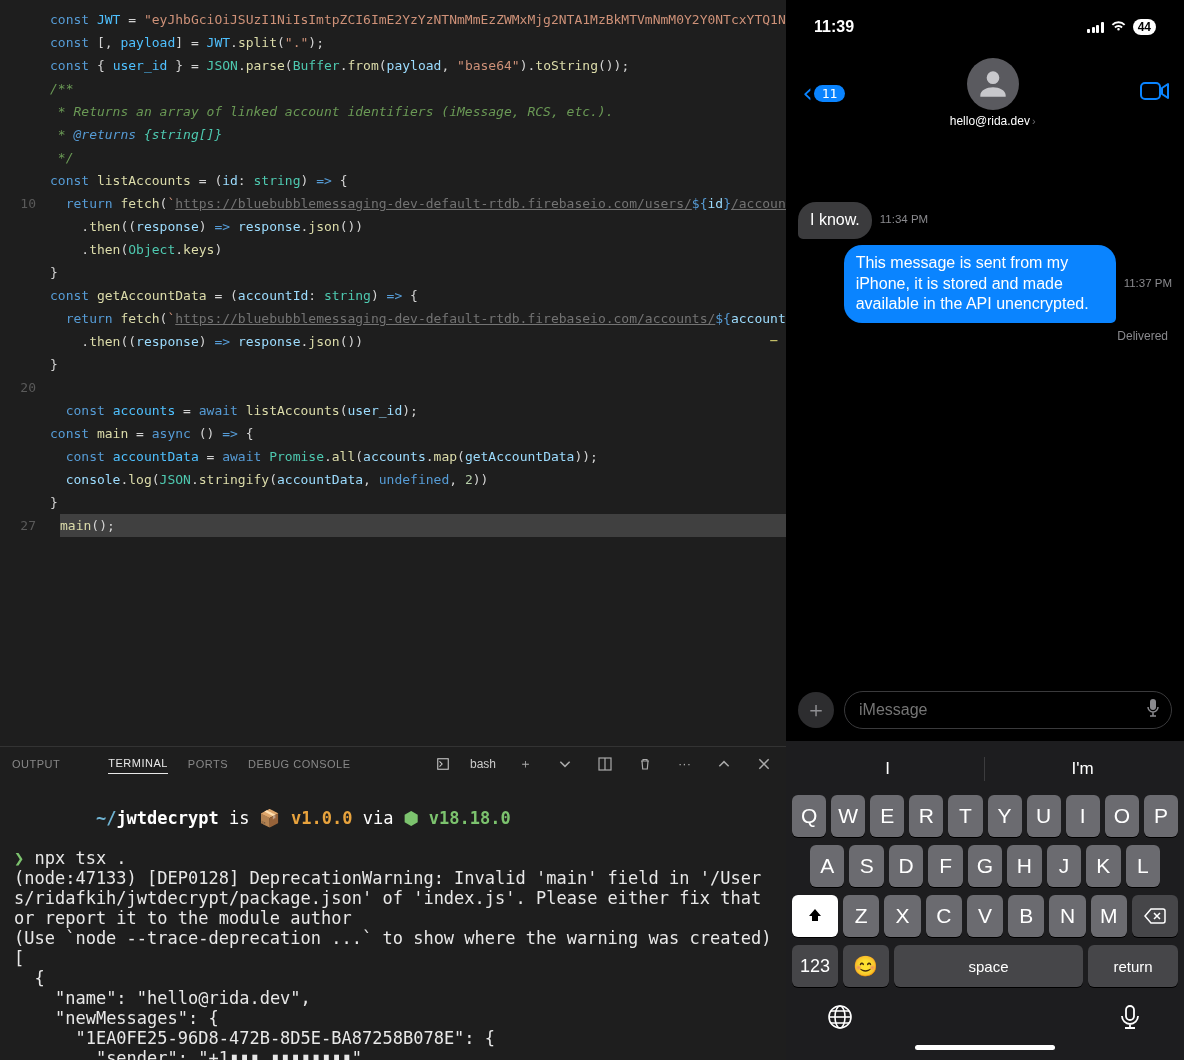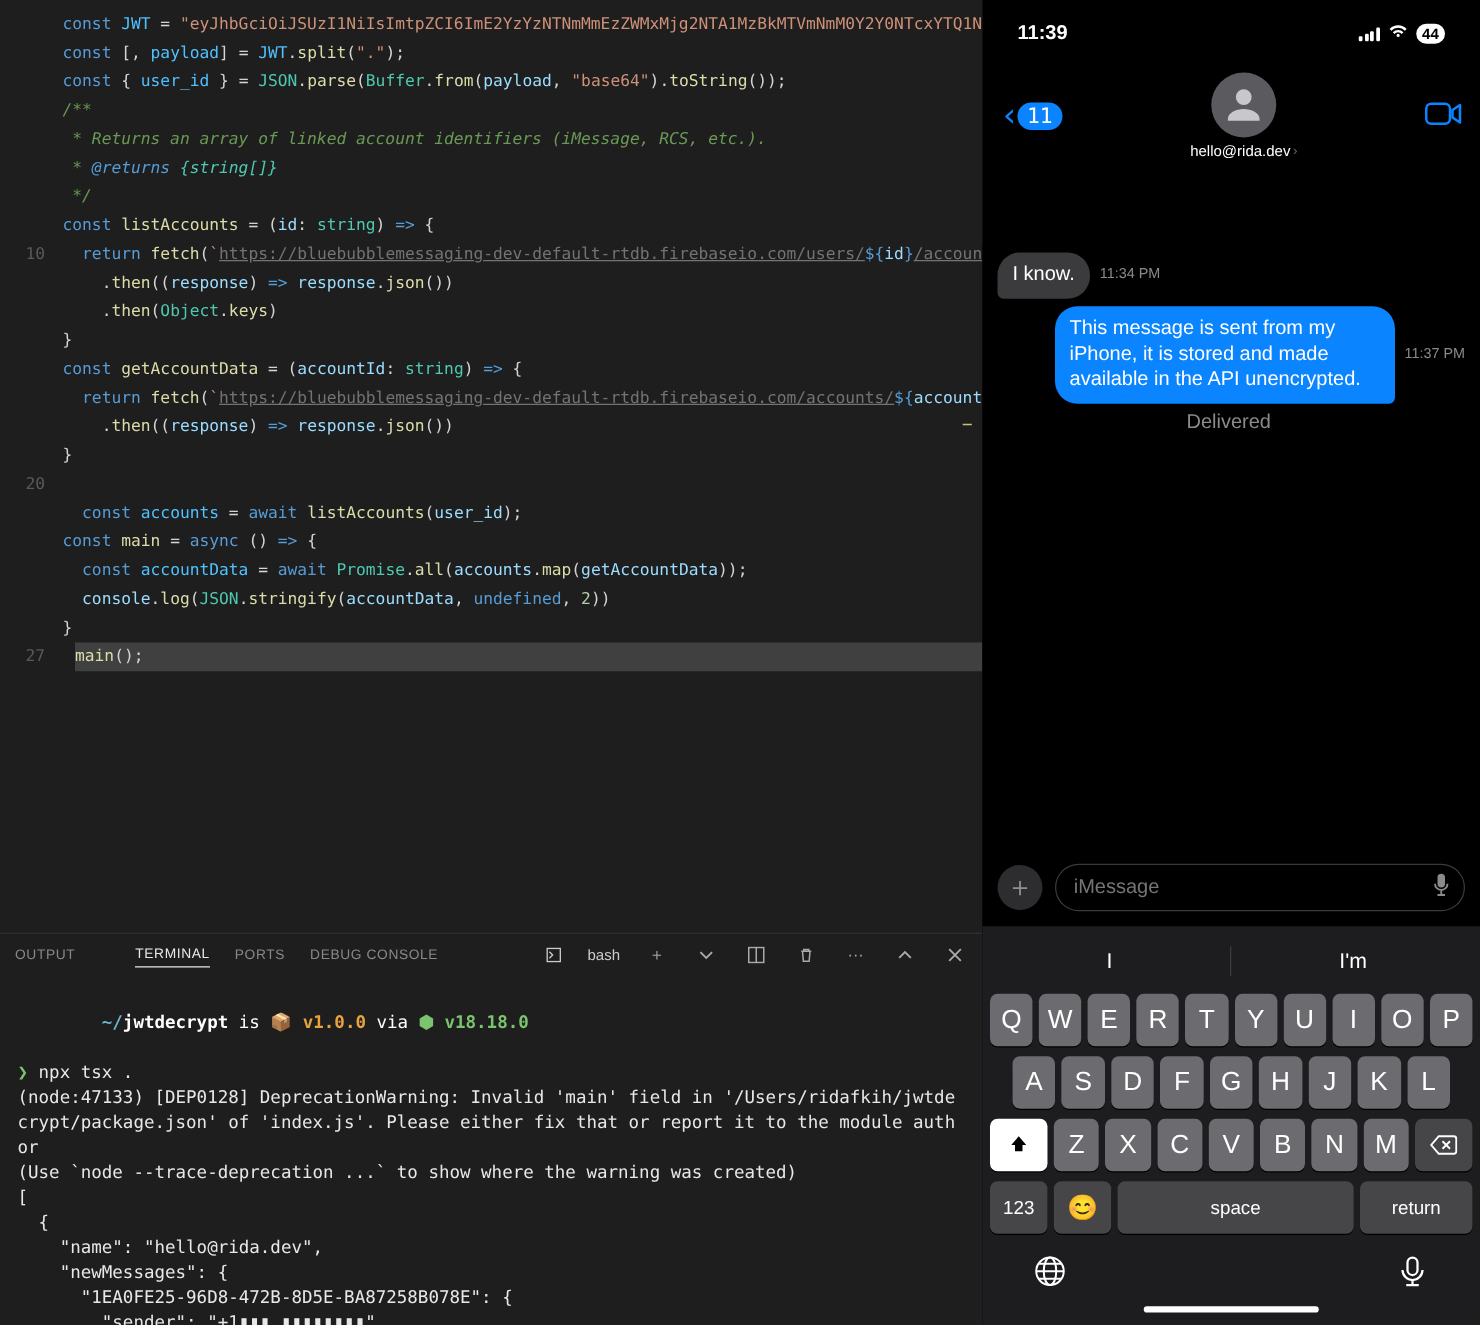--- a/index.html
+++ b/index.html
@@ -30,21 +30,21 @@
   .minus { position:absolute; right:8px; top:332px; color:#c9c46a; font-size:14px; }
 
   .panel-tabs { display:flex; align-items:center; height:34px; border-top:1px solid #333; padding:0 12px; font-family:-apple-system,sans-serif; font-size:11px; color:#888; gap:20px; }
   .panel-tabs .tab { padding:4px 0; cursor:pointer; letter-spacing:0.5px; }
   .panel-tabs .tab.active { color:#e8e8e8; border-bottom:1px solid #e8e8e8;margin-left:28px; }
   .panel-tabs .spacer { flex:1; }
   .panel-tabs .ctrl { color:#aaa; font-size:13px; padding:0 3px; cursor:pointer; display:flex; align-items:center; gap:4px; }
   .panel-tabs svg { width:14px; height:14px; }
   .shell-badge { display:flex; align-items:center; gap:20px; font-size:12px; color:#ccc; }
 
-  .terminal { flex-shrink:0; height:280px; background:#1e1e1e; padding:8px 14px; font-size:14px; line-height:20px; overflow:hidden; }
+  .terminal { flex-shrink:0; height:280px; background:#1e1e1e; padding:8px 14px; font-size:17px; line-height:20px; overflow:hidden; }
   .term-line { white-space:pre-wrap; word-break:break-all; }
   .t-path { color:#6fb3d2; font-weight:bold; }
   .t-proj { color:#ffffff; font-weight:bold; }
   .t-dim { color:#ffffff; }
   .t-box { color:#e8a33d; }
   .t-ver { color:#e8a33d; font-weight:bold; }
   .t-via { color:#ffffff; }
   .t-node { color:#7cc36e; font-weight:bold; }
   .t-prompt { color:#7cc36e; font-weight:bold; }
   .t-out { color:#e8e8e8; }
@@ -56,54 +56,54 @@
   .status-right { display:flex; align-items:center; gap:6px; }
   .battery-pill { background:#fff; color:#000; border-radius:8px; padding:1px 5px; font-size:12px; font-weight:700; }
   .sig-bars { display:flex; align-items:flex-end; gap:1.5px; height:11px; }
   .sig-bars span { width:3px; background:#fff; border-radius:1px; }
   .sig-bars span:nth-child(1){height:4px}.sig-bars span:nth-child(2){height:6px}.sig-bars span:nth-child(3){height:8px}.sig-bars span:nth-child(4){height:11px}
   .wifi-ic svg { width:17px; height:17px; }
 
   .convo-header { display:flex; align-items:center; justify-content:space-between; padding:6px 14px 10px; margin-top:6px; }
   .back-btn { display:flex; align-items:center; color:#0a84ff; font-size:17px; }
   .back-chv { font-size:26px; line-height:1; margin-right:-2px; }
-  .badge-count { background:#0a84ff; color:#fff; border-radius:14px; padding:1px 8px; font-size:17px; font-weight:500; }
+  .badge-count { background:#0a84ff; color:#fff; border-radius:14px; padding:1px 8px; font-size:13px; font-weight:500; }
   .avatar-block { display:flex; flex-direction:column; align-items:center; gap:4px; }
   .avatar-circle { width:52px; height:52px; border-radius:50%; background:#5a5a5f; display:flex; align-items:center; justify-content:center; }
   .avatar-circle svg { width:38px; height:38px; fill:#c8c8cc; }
   .contact-name { color:#fff; font-family:-apple-system,sans-serif; font-size:12px; display:flex; align-items:center; gap:2px; }
   .contact-name .chv { color:#6a6a6e; font-size:11px; }
   .video-btn { color:#0a84ff; }
   .video-btn svg { width:30px; height:20px; }
 
   .messages { flex:1; padding:6px 12px; font-family:-apple-system,sans-serif; background:#000; }
   .msg-row { display:flex; align-items:flex-start; margin-bottom:6px; }
   .msg-row.in { justify-content:flex-start; }
   .msg-row.out { justify-content:flex-end; }
   .bubble { max-width:272px; padding:8px 12px; border-radius:18px; font-size:16px; line-height:1.3; }
   .bubble.in { background:#3b3b3d; color:#fff; border-bottom-left-radius:5px; }
   .bubble.out { background:#0a84ff; color:#fff; border-bottom-right-radius:5px; }
   .msg-time { color:#8a8a8e; font-size:11.5px; margin-left:8px; margin-bottom:2px; flex-shrink:0; align-self:center; }
-  .delivered { text-align:center; color:#8a8a8e; font-size:16px; padding-right:4px; margin-top:4px; }
+  .delivered { text-align:right; color:#8a8a8e; font-size:12px; padding-right:4px; margin-top:4px; }
 
   .input-bar { display:flex; align-items:center; gap:10px; padding:10px 12px 12px; background:#000; }
   .plus-btn { width:36px; height:36px; border-radius:50%; background:#2d2d2f; display:flex; align-items:center; justify-content:center; color:#8f8f93; font-size:22px; }
   .msg-input { flex:1; height:38px; border-radius:19px; border:1px solid #3a3a3c; background:#000; display:flex; align-items:center; padding:0 10px 0 14px; }
   .msg-input input { flex:1; background:none; border:none; outline:none; color:#8a8a8e; font-size:16px; font-family:-apple-system,sans-serif; }
   .mic-sm { color:#8a8a8e; }
   .mic-sm svg { width:16px; height:20px; }
 
   .keyboard { background:#1d1d1f; padding:6px 4px 8px; }
   .predict-row { display:flex; height:44px; }
   .predict-row .p { flex:1; display:flex; align-items:center; justify-content:center; color:#fff; font-family:-apple-system,sans-serif; font-size:17px; position:relative; }
   .predict-row .p:not(:last-child)::after { content:""; position:absolute; right:0; top:10px; bottom:10px; width:1px; background:#3c3c3e; }
   .key-row { display:flex; gap:5px; padding:4px 2px; justify-content:center; }
   .key { flex:1; height:42px; background:#6b6b70; border-radius:6px; display:flex; align-items:center; justify-content:center; color:#fff; font-family:-apple-system,sans-serif; font-size:21px; box-shadow:0 1px 0 #000; cursor:pointer; }
   .key.dark { background:#464649; }
-  .key.special { font-size:15px; }
+  .key.special { font-size:18px; }
   .key.shift { flex:0 0 46px; background:#fff; color:#000; }
   .key.bksp { flex:0 0 46px; }
   .row2 { padding-left:20px; padding-right:20px; }
   .bottom-row { display:flex; gap:5px; padding:4px 2px; }
   .bottom-row .key.num { flex:0 0 46px; }
   .bottom-row .key.emoji { flex:0 0 46px; font-size:20px; }
   .bottom-row .key.space { flex:1; font-size:15px;text-align:center; }
   .bottom-row .key.ret { flex:0 0 90px; font-size:15px; }
   .kbd-footer { display:flex; justify-content:space-between; align-items:center; padding:12px 36px 4px; }
   .kbd-footer .globe, .kbd-footer .mic-lg { color:#fff; }

